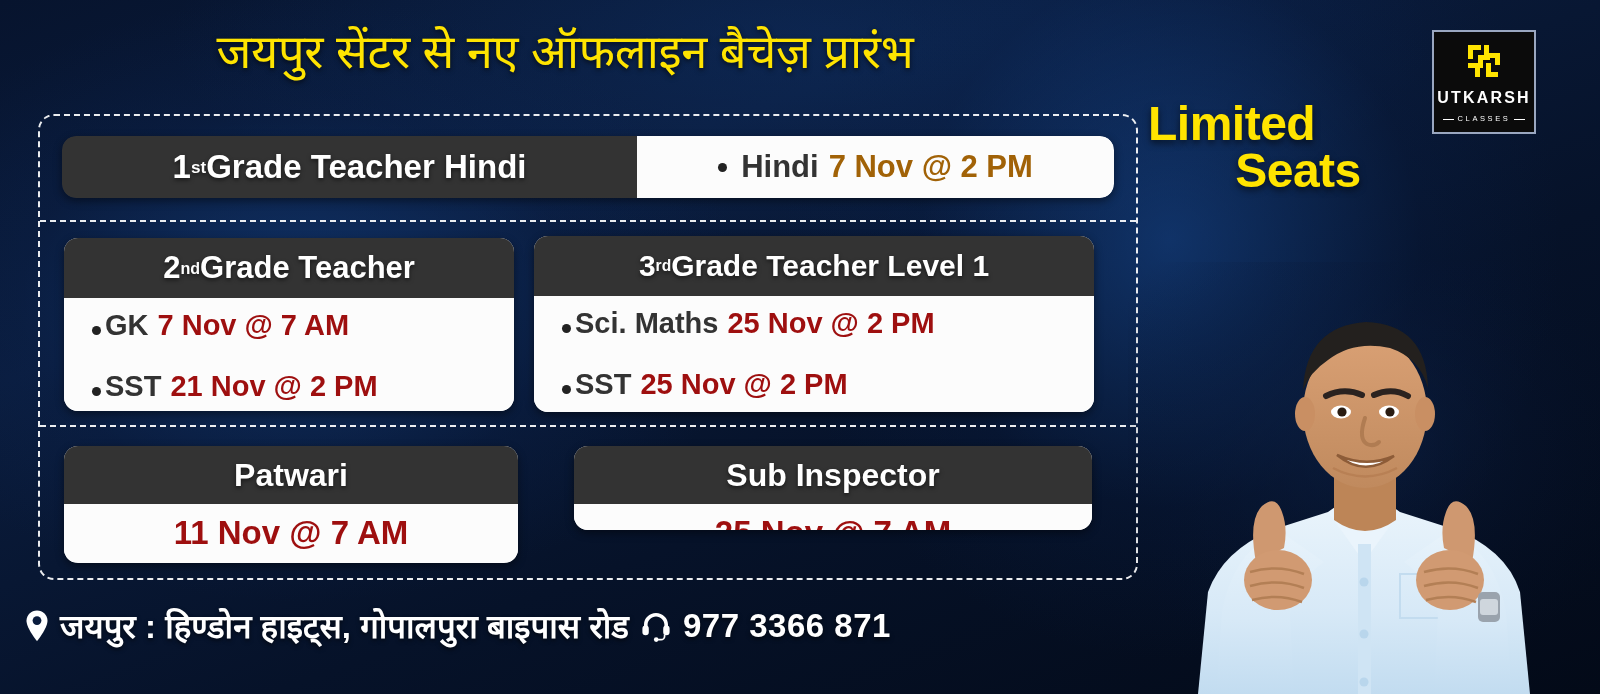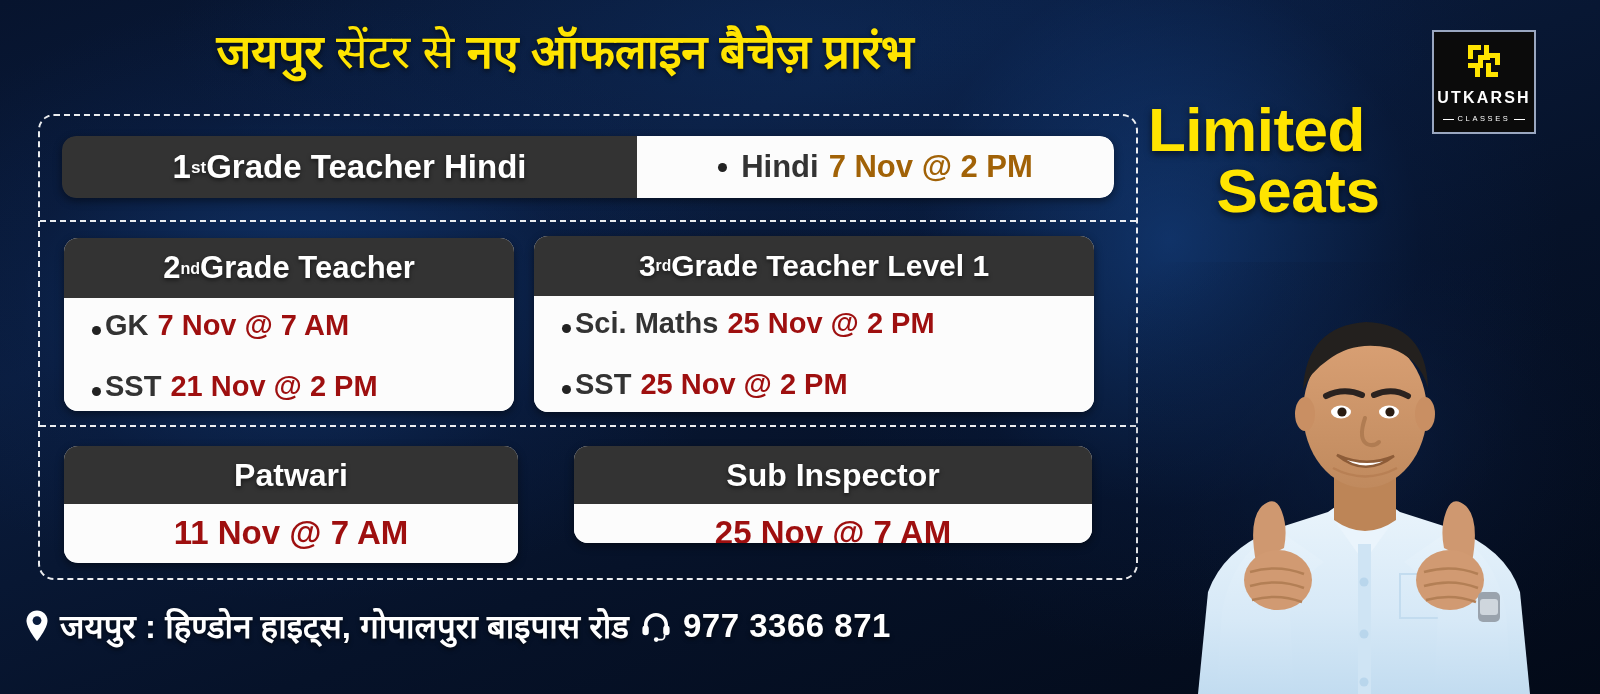--- a/index.html
+++ b/index.html
@@ -31,21 +31,21 @@
     width: 1130px;
     text-align: center;
     color: #FFE400;
     font-size: 47px;
     line-height: 1.12;
     font-weight: 700;
     letter-spacing: -0.3px;
     white-space: nowrap;
     text-shadow: 0 2px 5px rgba(0,0,0,0.65);
   }
-  .headline .strong { font-weight: 700; }
+  .headline .strong { font-weight: 400; }
   .headline .light  { font-weight: 400; }
 
   
   .dashed-box {
     position: absolute;
     left: 38px; top: 114px;
     width: 1100px; height: 466px;
     border: 2px dashed rgba(255,255,255,0.92);
     border-radius: 16px;
   }
@@ -145,21 +145,21 @@
     font-size: 29px;
     font-weight: 700;
     white-space: nowrap;
     line-height: 1.42;
   }
   .bullet-line .subj { color: #333333; margin-right: 9px; }
   .bullet-line .date { color: #9E0F0F; }
 
   
   .card3a { left: 64px;  top: 446px; width: 454px; height: 117px; }
-  .card3b { left: 574px; top: 446px; width: 518px; height: 97px; }
+  .card3b { left: 574px; top: 446px; width: 518px; height: 84px; }
   .card3a .pill-head, .card3b .pill-head { height: 58px; font-size: 32px; }
   .bigdate {
     color: #9E0F0F;
     font-size: 33px;
     font-weight: 700;
     text-align: center;
     line-height: 58px;
   }
   .card3a .pill-body, .card3b .pill-body { padding: 0; }
 
@@ -179,21 +179,21 @@
   }
   .address .icon { flex: none; display: flex; align-items: center; }
   .address .phone-num { letter-spacing: 0.5px; }
 
   
   .limited {
     position: absolute;
     left: 1148px; top: 100px;
     width: 270px;
     color: #FFE400;
-    font-size: 62px;
+    font-size: 48px;
     font-weight: 700;
     line-height: 0.98;
     letter-spacing: -0.5px;
     text-shadow: 0 3px 7px rgba(0,0,0,0.6);
   }
   .limited .l1 { display: block; text-align: left; }
   .limited .l2 { display: block; text-align: center; padding-left: 30px; }
 
   
   .logo {

